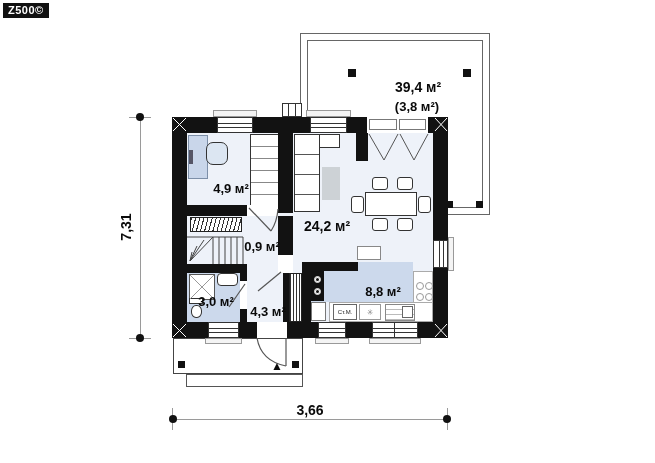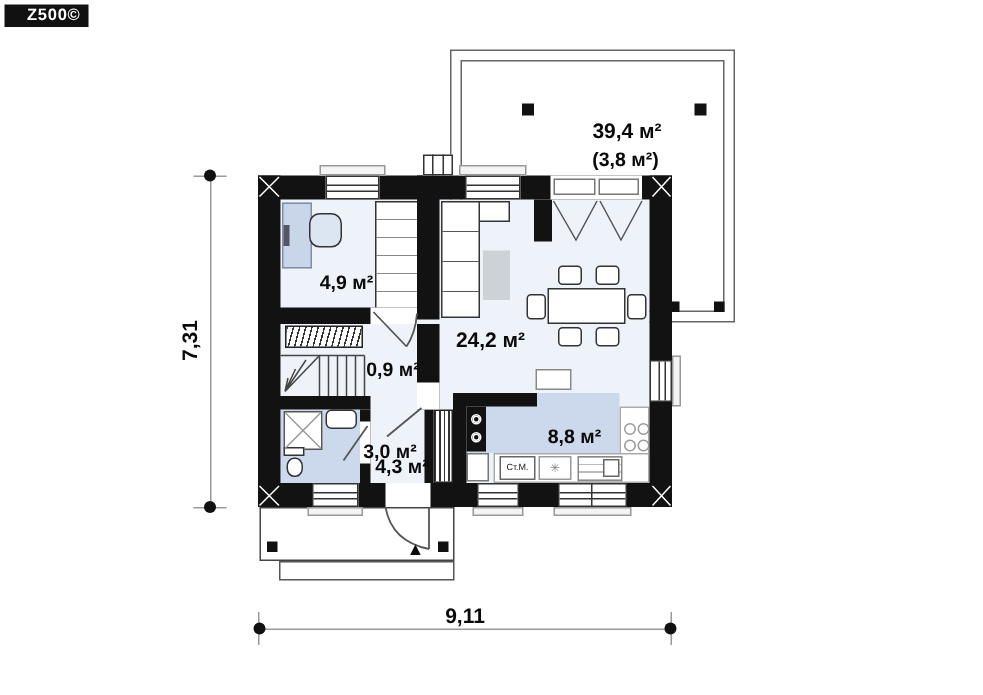--- a/index.html
+++ b/index.html
@@ -25,21 +25,21 @@
   .dim{position:absolute;background:#9a9a9a;z-index:2;}
   .dot{position:absolute;width:8px;height:8px;border-radius:50%;background:#111;z-index:2;}
   .chair{position:absolute;background:#fff;border:1px solid #333;border-radius:3px;box-sizing:border-box;z-index:2;}
   .circle{position:absolute;border:1px solid #999;border-radius:50%;background:#fff;box-sizing:border-box;z-index:3;}
   .hatch{position:absolute;background:repeating-linear-gradient(90deg,#333 0 1px,#fff 1px 3px);
          border:1px solid #222;box-sizing:border-box;z-index:3;}
   .radiator{position:absolute;background:repeating-linear-gradient(105deg,#333 0 1px,#fff 1px 4px);
             border:1px solid #222;box-sizing:border-box;z-index:2;}
   svg.overlay{position:absolute;left:0;top:0;z-index:6;pointer-events:none;}
   .logo{position:absolute;left:3px;top:3px;background:#111;color:#fff;font-size:11px;
-        font-weight:bold;padding:1px 5px 2px 15px;z-index:8;letter-spacing:0.5px;}
+        font-weight:bold;padding:1px 5px 2px 5px;z-index:8;letter-spacing:0.5px;}
   .tiny{position:absolute;font-size:6px;color:#222;z-index:3;transform:translate(-50%,-50%);}
 </style>
 </head>
 <body>
 
 <div id="plan">
 
   <div class="logo">Z500©</div>
 
   <div class="tline" style="left:300px;top:33px;width:190px;height:182px;"></div>
@@ -181,24 +181,24 @@
       <path d="M173,118 L186,131 M186,118 L173,131"></path>
       <path d="M435,118 L447,131 M447,118 L435,131"></path>
       <path d="M173,324 L186,337 M186,324 L173,337"></path>
       <path d="M435,324 L447,337 M447,324 L435,337"></path>
     </g>
   </svg>
 
   <div class="label" style="left:231px;top:188px;">4,9 м²</div>
   <div class="label big" style="left:327px;top:226px;">24,2 м²</div>
   <div class="label" style="left:262px;top:246px;">0,9 м²</div>
-  <div class="label" style="left:216px;top:301px;margin-left:44px;">3,0 м²</div>
+  <div class="label" style="left:216px;top:301px;">3,0 м²</div>
   <div class="label" style="left:268px;top:311px;">4,3 м²</div>
   <div class="label" style="left:383px;top:291px;">8,8 м²</div>
   <div class="label big" style="left:418px;top:87px;">39,4 м²</div>
   <div class="label" style="left:417px;top:106px;">(3,8 м²)</div>
 
-  <div class="label big" style="left:310px;top:410px;">9,11</div>
+  <div class="label big" style="left:310px;top:410px;">3,66</div>
   <div class="label big" style="left:126px;top:227px;transform:translate(-50%,-50%) rotate(-90deg);">7,31</div>
 
   <div class="label" style="left:277px;top:366px;font-size:12px;z-index:7;">▲</div>
 
 </div>
 
 </body></html>

